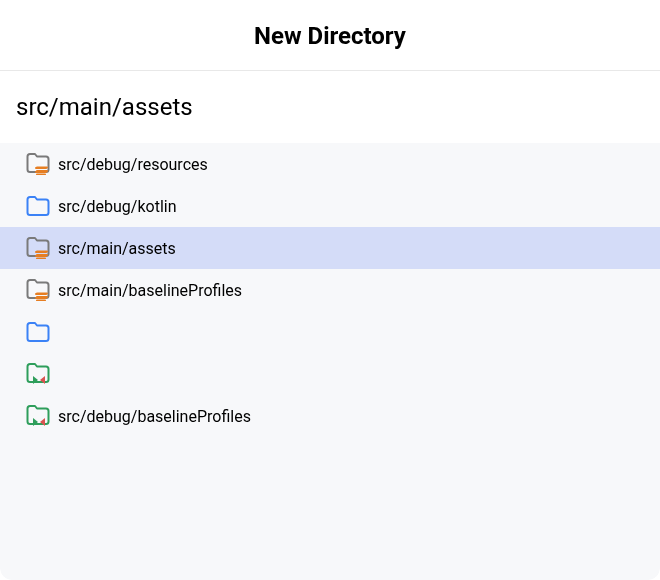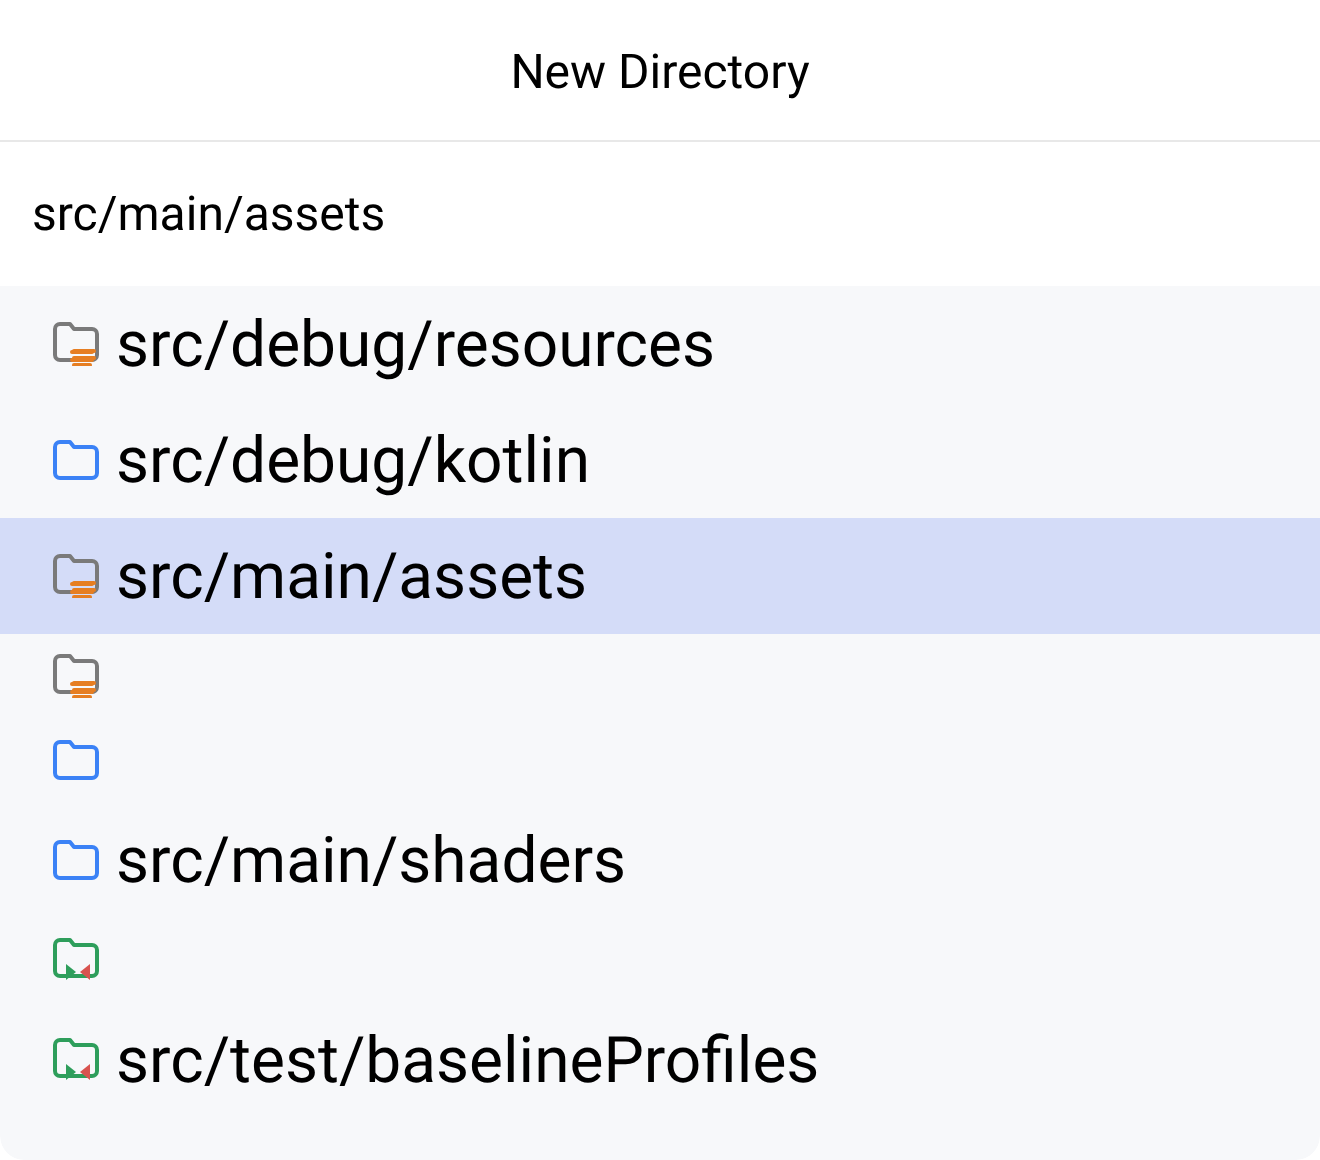--- a/index.html
+++ b/index.html
@@ -23,21 +23,21 @@
       border-radius: 12px;
       overflow: hidden;
     }
     .header {
       padding: 22px 0 20px 0;
       text-align: center;
       border-bottom: 1px solid #e8e8e8;
     }
     .header-title {
       font-size: 24px;
-      font-weight: 400;
+      font-weight: 700;
       color: #000;
     }
     .input-row {
       padding: 22px 16px;
       background: #fff;
     }
     .input-field {
       width: 100%;
       border: none;
       outline: none;
@@ -55,21 +55,21 @@
       display: flex;
       align-items: center;
       padding: 10px 26px;
       gap: 8px;
       cursor: pointer;
     }
     .list-item.selected {
       background: #d4dcf8;
     }
     .list-item-label {
-      font-size: 32px;
+      font-size: 16px;
       color: #000;
     }
     .icon {
       width: 24px;
       height: 22px;
       flex-shrink: 0;
       display: inline-flex;
       align-items: center;
       justify-content: center;
     }
@@ -142,49 +142,42 @@
               <line x1="10" y1="19" x2="20" y2="19"></line>
               <line x1="10" y1="23" x2="18" y2="23" style="display:none"></line>
             </g>
             <g stroke="#e67e22" stroke-width="2" stroke-linecap="round">
               <line x1="11" y1="14.5" x2="21" y2="14.5"></line>
               <line x1="11" y1="18" x2="21" y2="18"></line>
               <line x1="11" y1="21.5" x2="19" y2="21.5"></line>
             </g>
           </svg>
         </span>
+        <span class="list-item-label">src/main/baselineProfiles</span>
       </div>
       <div class="list-item">
         <span class="icon">
           <svg width="24" height="20" viewBox="0 0 24 20">
             <path d="M1.5 3.5 C1.5 2.12 2.62 1 4 1 L9 1 L11 3.5 L20 3.5 C21.38 3.5 22.5 4.62 22.5 6 L22.5 16.5 C22.5 17.88 21.38 19 20 19 L4 19 C2.62 19 1.5 17.88 1.5 16.5 Z" fill="none" stroke="#3b82f6" stroke-width="2" stroke-linejoin="round"></path>
           </svg>
         </span>
-      </div>
-      <div class="list-item">
-        <span class="icon">
-          <svg width="24" height="20" viewBox="0 0 24 20">
-            <path d="M1.5 3.5 C1.5 2.12 2.62 1 4 1 L9 1 L11 3.5 L20 3.5 C21.38 3.5 22.5 4.62 22.5 6 L22.5 16.5 C22.5 17.88 21.38 19 20 19 L4 19 C2.62 19 1.5 17.88 1.5 16.5 Z" fill="none" stroke="#3b82f6" stroke-width="2" stroke-linejoin="round"></path>
-          </svg>
-        </span>
-        <span class="list-item-label">src/main/shaders</span>
       </div>
       <div class="list-item">
         <span class="icon">
           <svg width="24" height="22" viewBox="0 0 24 22">
             <path d="M1.5 3.5 C1.5 2.12 2.62 1 4 1 L9 1 L11 3.5 L20 3.5 C21.38 3.5 22.5 4.62 22.5 6 L22.5 16.5 C22.5 17.88 21.38 19 20 19 L4 19 C2.62 19 1.5 17.88 1.5 16.5 Z" fill="none" stroke="#2e9e5b" stroke-width="2" stroke-linejoin="round"></path>
             <polygon points="7,13 12,17 7,21" fill="#2e9e5b"></polygon>
             <polygon points="19,13 14,17 19,21" fill="#d9534f"></polygon>
           </svg>
         </span>
       </div>
       <div class="list-item">
         <span class="icon">
           <svg width="24" height="22" viewBox="0 0 24 22">
             <path d="M1.5 3.5 C1.5 2.12 2.62 1 4 1 L9 1 L11 3.5 L20 3.5 C21.38 3.5 22.5 4.62 22.5 6 L22.5 16.5 C22.5 17.88 21.38 19 20 19 L4 19 C2.62 19 1.5 17.88 1.5 16.5 Z" fill="none" stroke="#2e9e5b" stroke-width="2" stroke-linejoin="round"></path>
             <polygon points="7,13 12,17 7,21" fill="#2e9e5b"></polygon>
             <polygon points="19,13 14,17 19,21" fill="#d9534f"></polygon>
           </svg>
         </span>
-        <span class="list-item-label">src/test/baselineProfiles</span>
+        <span class="list-item-label">src/debug/baselineProfiles</span>
       </div>
     </div>
 </div>
 
 </body></html>

